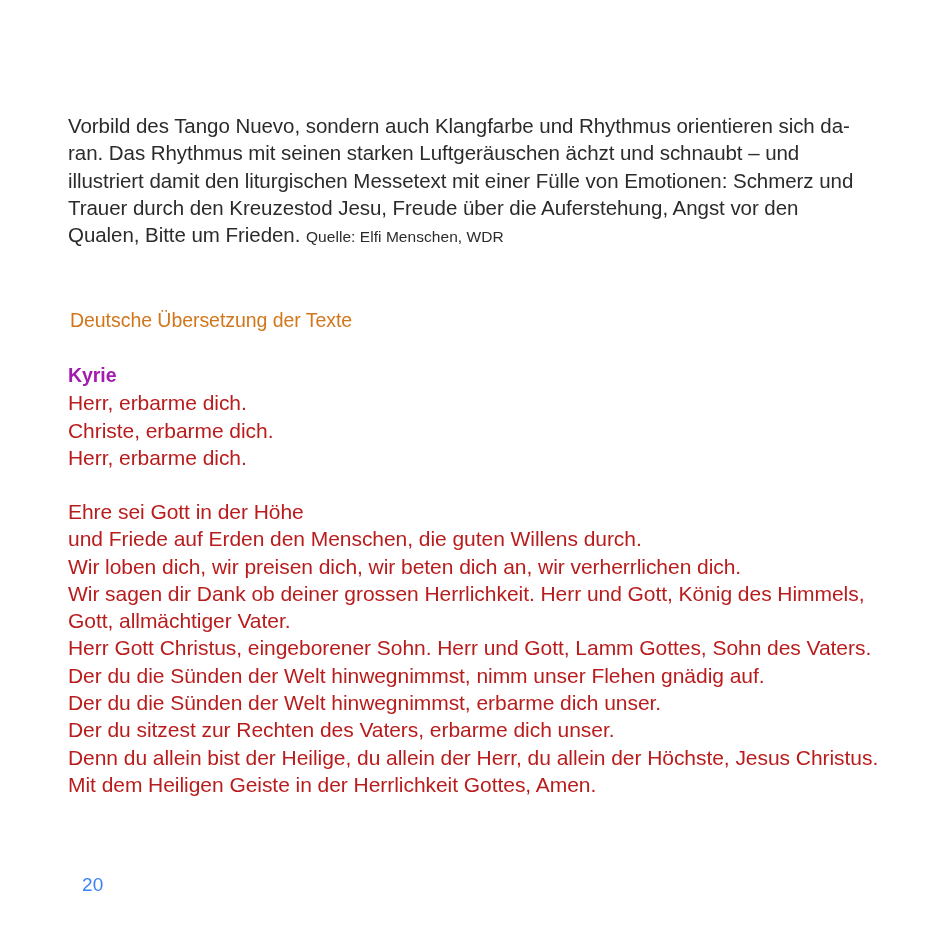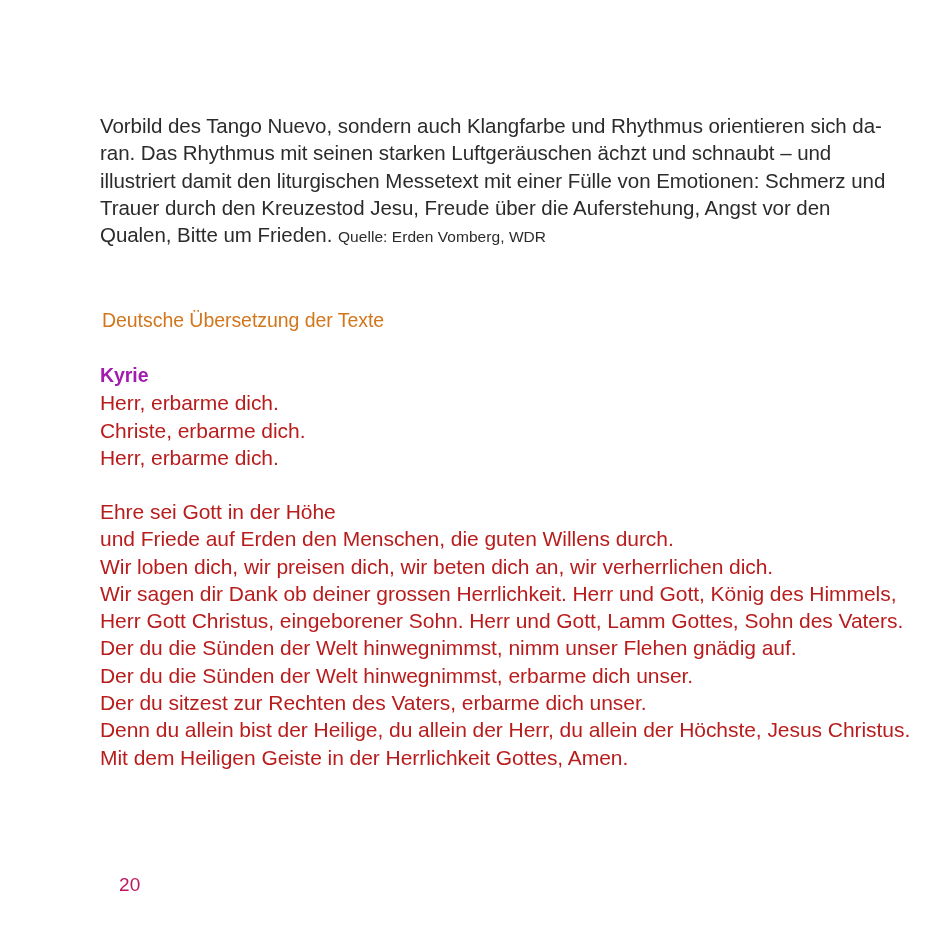--- a/index.html
+++ b/index.html
@@ -17,21 +17,21 @@
 
   .page {
     position: relative;
     width: 945px;
     height: 945px;
     box-sizing: border-box;
   }
 
   .content {
     position: absolute;
-    left: 100px;
+    left: 68px;
     top: 112px;
     width: 768px;
   }
 
   
   .intro {
     font-size: 20.5px;
     line-height: 27.3px;
     color: #2b2b2b;
     letter-spacing: -0.05px;
@@ -84,55 +84,55 @@
 
   #kyrie-block  { top: 250px; }
   #gloria-block { top: 386px; }
 
   
   .page-number {
     position: absolute;
     left: 82px;
     top: 874px;
     font-size: 19px;
-    color: #be185d;
+    color: #3b82f6;
     letter-spacing: 0.3px;
-    margin-left: 37px;
   }
 </style>
 </head>
 <body>
 
 <div class="page">
 
   <div class="content">
 
     <p class="intro">
       <span class="line">Vorbild des Tango Nuevo, sondern auch Klangfarbe und Rhythmus orientieren sich da-</span><br>
       <span class="line">ran. Das Rhythmus mit seinen starken Luftgeräuschen ächzt und schnaubt – und</span><br>
       <span class="line">illustriert damit den liturgischen Messetext mit einer Fülle von Emotionen: Schmerz und</span><br>
       <span class="line">Trauer durch den Kreuzestod Jesu, Freude über die Auferstehung, Angst vor den</span><br>
       <span class="line">Qualen, Bitte um Frieden.</span>
-      <span class="source">Quelle: Erden Vomberg, WDR</span>
+      <span class="source">Quelle: Elfi Menschen, WDR</span>
     </p>
 
     <h2 class="section-heading">Deutsche Übersetzung der Texte</h2>
 
     <div class="movement" id="kyrie-block">
       <div class="movement-title">Kyrie</div>
       <div class="movement-line">Herr, erbarme dich.</div>
       <div class="movement-line">Christe, erbarme dich.</div>
       <div class="movement-line">Herr, erbarme dich.</div>
     </div>
 
     <div class="movement" id="gloria-block">
       <div class="movement-line">Ehre sei Gott in der Höhe</div>
       <div class="movement-line">und Friede auf Erden den Menschen, die guten Willens durch.</div>
       <div class="movement-line">Wir loben dich, wir preisen dich, wir beten dich an, wir verherrlichen dich.</div>
       <div class="movement-line">Wir sagen dir Dank ob deiner grossen Herrlichkeit. Herr und Gott, König des Himmels,</div>
+      <div class="movement-line">Gott, allmächtiger Vater.</div>
       <div class="movement-line">Herr Gott Christus, eingeborener Sohn. Herr und Gott, Lamm Gottes, Sohn des Vaters.</div>
       <div class="movement-line">Der du die Sünden der Welt hinwegnimmst, nimm unser Flehen gnädig auf.</div>
       <div class="movement-line">Der du die Sünden der Welt hinwegnimmst, erbarme dich unser.</div>
       <div class="movement-line">Der du sitzest zur Rechten des Vaters, erbarme dich unser.</div>
       <div class="movement-line">Denn du allein bist der Heilige, du allein der Herr, du allein der Höchste, Jesus Christus.</div>
       <div class="movement-line">Mit dem Heiligen Geiste in der Herrlichkeit Gottes, Amen.</div>
     </div>
 
   </div>
 

